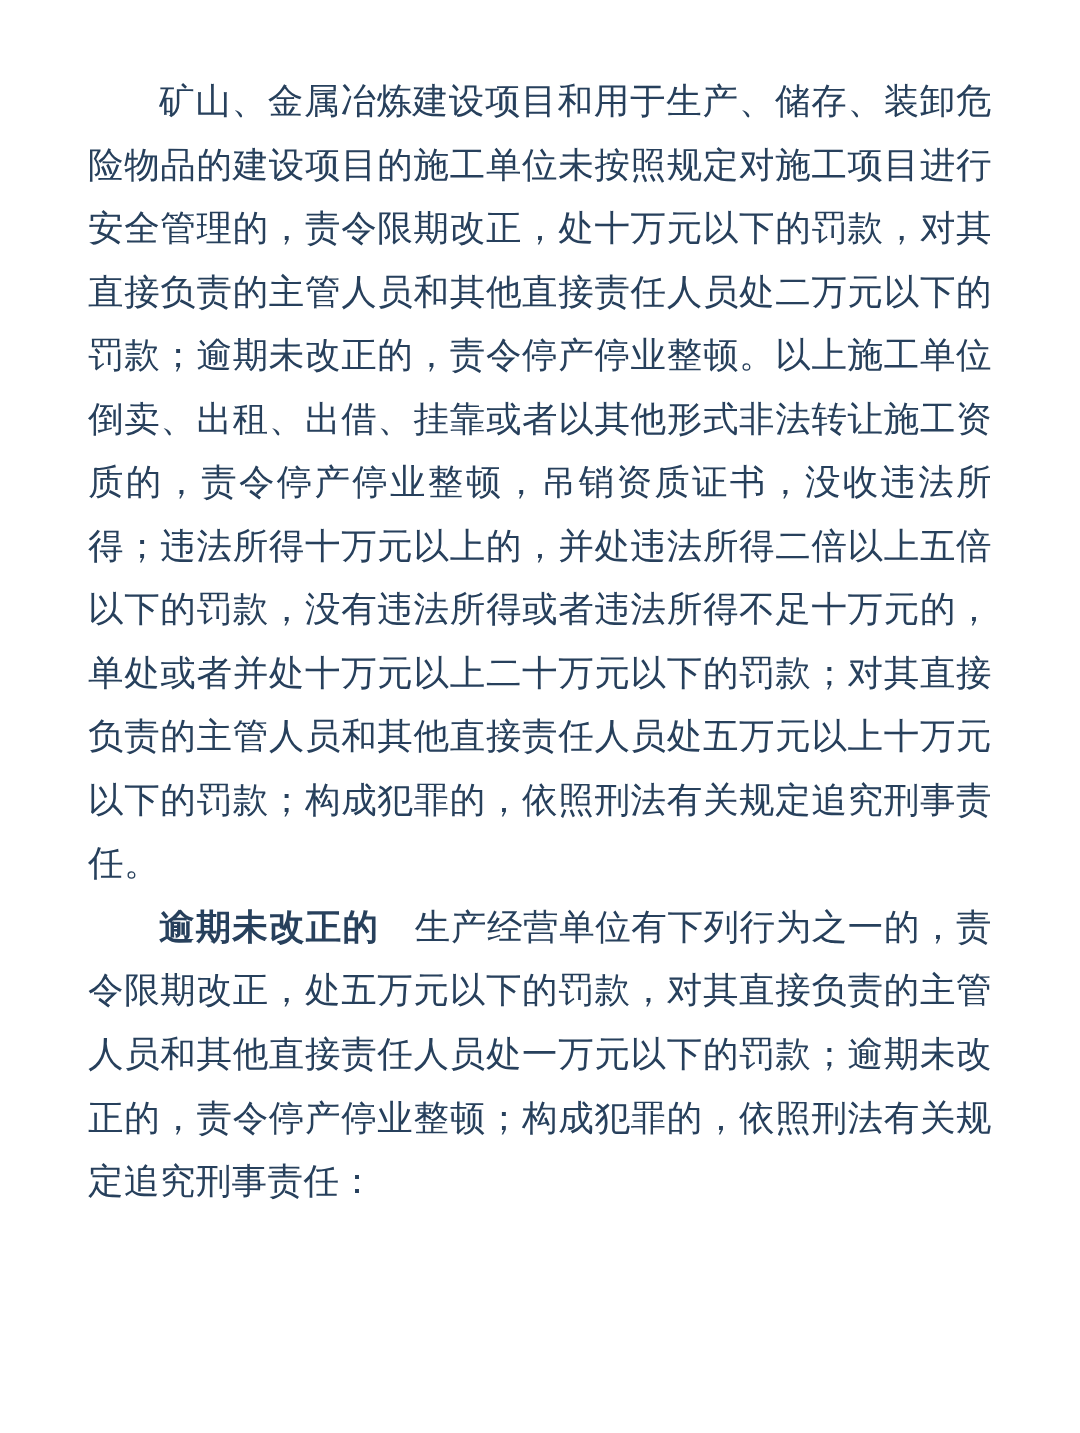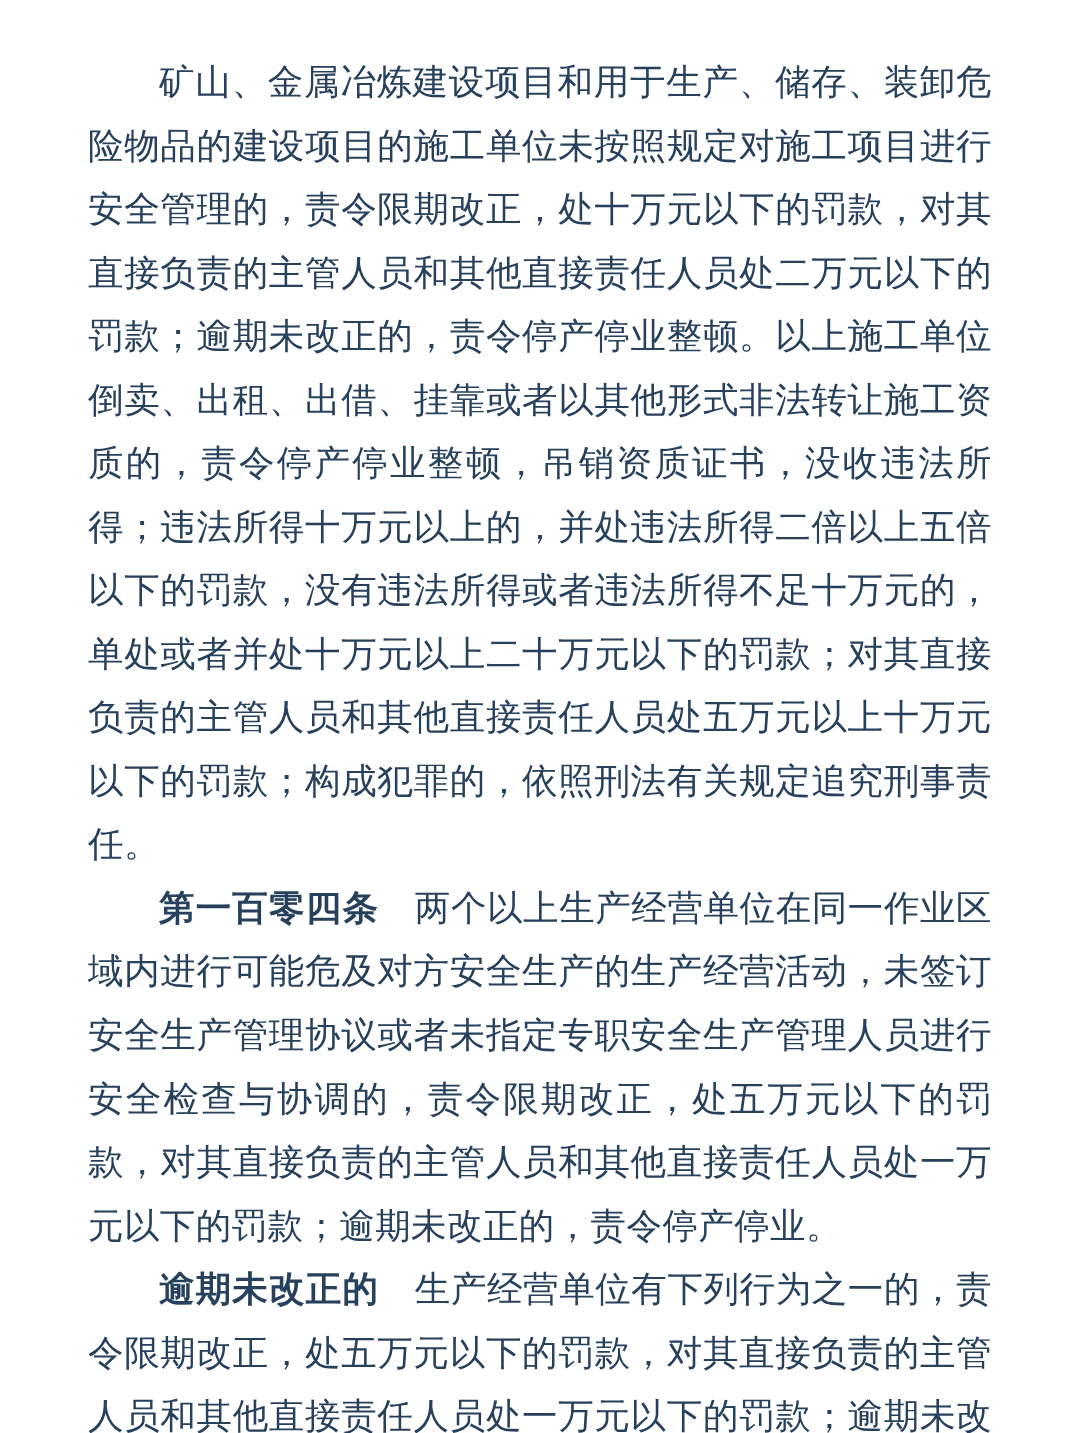--- a/index.html
+++ b/index.html
@@ -11,21 +11,21 @@
     width: 1080px;
     height: 1433px;
     font-family: "DejaVu Serif", "Liberation Serif", serif;
   }
   .page {
     position: relative;
     width: 1080px;
     height: 1433px;
     background: #ffffff;
     box-sizing: border-box;
-    padding: 50px 88px 40px 88px;
+    padding: 69px 88px 40px 88px;
     overflow: hidden;
   }
   .doc-body {
     color: #27405c;
     font-size: 35.5px;
     line-height: 1.79;
     text-align: justify;
     text-justify: inter-ideograph;
     letter-spacing: 0.4px;
   }
@@ -47,18 +47,17 @@
   }
 </style>
 </head>
 <body>
 
 <div class="page">
   <div class="doc-body">
 
     <p class="para"><span>矿山、金属冶炼建设项目和用于生产、储存、装卸危险物品的建设项目的施工单位未按照规定对施工项目进行安全管理的，责令限期改正，处十万元以下的罚款，对其直接负责的主管人员和其他直接责任人员处二万元以下的罚款；逾期未改正的，责令停产停业整顿。以上施工单位倒卖、出租、出借、挂靠或者以其他形式非法转让施工资质的，责令停产停业整顿，吊销资质证书，没收违法所得；违法所得十万元以上的，并处违法所得二倍以上五倍以下的罚款，没有违法所得或者违法所得不足十万元的，单处或者并处十万元以上二十万元以下的罚款；对其直接负责的主管人员和其他直接责任人员处五万元以上十万元以下的罚款；构成犯罪的，依照刑法有关规定追究刑事责任。</span></p>
 
-    <p class="para"><span class="art-label">第一百零四条</span><span class="art-gap"></span><span>两个以上生产经营单位在同一作业区域内进行可能危及对方安全生产的生产经营活动，未签订安全生产管理协议或者未指定专职安全生产管理人员进行安全检查与协调的，责令限期改正，处五万元以下的罚款，对其直接负责的主管人员和其他直接责任人员处一万元以下的罚款；逾期未改正的，责令停产停业。</span></p>
 
     <p class="para"><span class="art-label">逾期未改正的</span><span class="art-gap"></span><span>生产经营单位有下列行为之一的，责令限期改正，处五万元以下的罚款，对其直接负责的主管人员和其他直接责任人员处一万元以下的罚款；逾期未改正的，责令停产停业整顿；构成犯罪的，依照刑法有关规定追究刑事责任：</span></p>
 
   </div>
 </div>
 
 </body></html>

